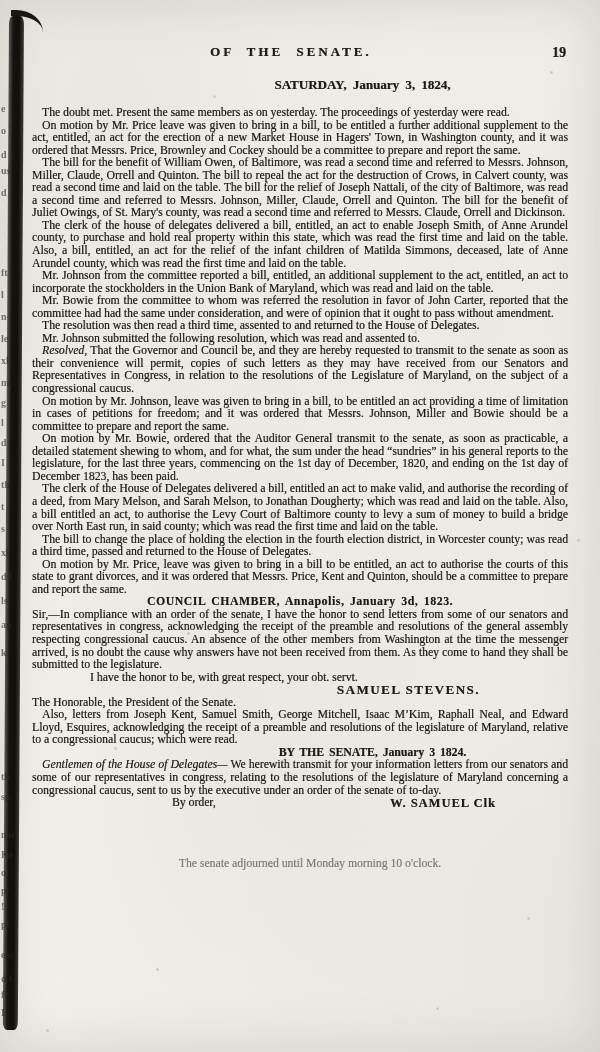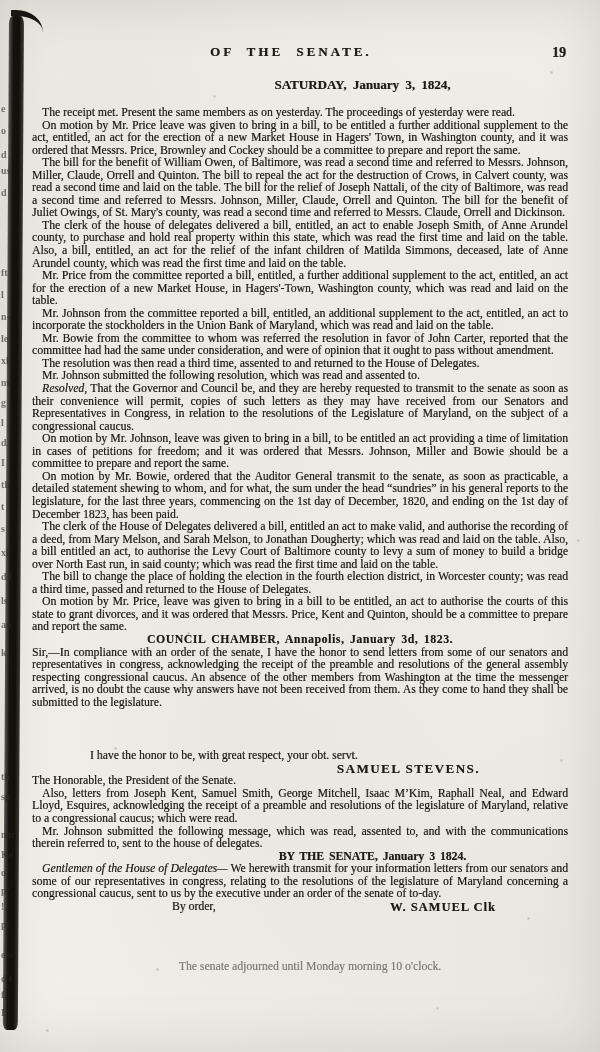--- a/index.html
+++ b/index.html
@@ -55,21 +55,21 @@
   }
   .body-text{
     font-size:11.7px;line-height:12.55px;
     text-shadow:.35px .35px .45px rgba(30,25,18,.5);
   }
   .para{text-align:justify;text-indent:10px;margin:0;}
   .para em{font-style:italic;}
   .para.noindent{text-indent:0;}
   .para.center{text-align:center;text-indent:0;font-weight:bold;letter-spacing:.6px;word-spacing:2px;}
   .para.center-right{text-align:center;text-indent:0;padding-left:145px;font-weight:bold;word-spacing:2px;}
-  .para.close{text-indent:0;text-align:left;padding-left:58px;margin-top:41px;}
+  .para.close{text-indent:0;text-align:left;padding-left:58px;}
   .para.signature{text-align:right;text-indent:0;padding-right:88px;font-size:13px;letter-spacing:1.5px;font-weight:bold;}
   .para.split{display:flex;justify-content:space-between;text-indent:0;padding-left:140px;padding-right:72px;}
   .para.split .split-right{font-weight:bold;letter-spacing:1px;font-size:12.5px;}
   .para.faded{opacity:.55;text-indent:0;text-align:center;padding-left:20px;filter:blur(.2px);margin-top:48px;}
   
   .speckles{position:absolute;top:0;left:0;width:1px;height:1px;background:transparent;
     box-shadow:
       88px 131px 0 .6px rgba(60,55,48,.30), 214px 96px 0 .5px rgba(60,55,48,.22),
       341px 150px 0 .6px rgba(60,55,48,.25), 489px 204px 0 .5px rgba(60,55,48,.28),
       132px 268px 0 .6px rgba(60,55,48,.22), 415px 332px 0 .5px rgba(60,55,48,.25),
@@ -133,42 +133,40 @@
 
   <div class="content">
     <div class="masthead">
       <span class="title">OF THE SENATE.</span>
       <span class="pagenum">19</span>
     </div>
 
     <div class="dateline">SATURDAY, January 3, 1824,</div>
 
     <div class="body-text" id="body-text">
-        <div class="para body">The receipt met.  Present the same members as on yesterday.  The proceedings of yesterday were read.</div>
+        <div class="para body">The doubt met.  Present the same members as on yesterday.  The proceedings of yesterday were read.</div>
         <div class="para body">On motion by Mr. Price leave was given to bring in a bill, to be entitled a further additional supplement to the act, entitled, an act for the erection of a new Market House in Hagers' Town, in Washington county, and it was ordered that Messrs. Price, Brownley and Cockey should be a committee to prepare and report the same.</div>
         <div class="para body">The bill for the benefit of William Owen, of Baltimore, was read a second time and referred to Messrs. Johnson, Miller, Claude, Orrell and Quinton.  The bill to repeal the act for the destruction of Crows, in Calvert county, was read a second time and laid on the table.  The bill for the relief of Joseph Nattali, of the city of Baltimore, was read a second time and referred to Messrs. Johnson, Miller, Claude, Orrell and Quinton.  The bill for the benefit of Juliet Owings, of St. Mary's county, was read a second time and referred to Messrs. Claude, Orrell and Dickinson.</div>
         <div class="para body">The clerk of the house of delegates delivered a bill, entitled, an act to enable Joseph Smith, of Anne Arundel county, to purchase and hold real property within this state, which was read the first time and laid on the table.  Also, a bill, entitled, an act for the relief of the infant children of Matilda Simmons, deceased, late of Anne Arundel county, which was read the first time and laid on the table.</div>
-        <div class="para body">Mr. Price from the committee reported a bill, entitled, a further additional supplement to the act, entitled, an act for the erection of a new Market House, in Hagers'-Town, Washington county, which was read and laid on the table.</div>
         <div class="para body">Mr. Johnson from the committee reported a bill, entitled, an additional supplement to the act, entitled, an act to incorporate the stockholders in the Union Bank of Maryland, which was read and laid on the table.</div>
         <div class="para body">Mr. Bowie from the committee to whom was referred the resolution in favor of John Carter, reported that the committee had had the same under consideration, and were of opinion that it ought to pass without amendment.</div>
         <div class="para body">The resolution was then read a third time, assented to and returned to the House of Delegates.</div>
         <div class="para body">Mr. Johnson submitted the following resolution, which was read and assented to.</div>
         <div class="para body"><em>Resolved,</em> That the Governor and Council be, and they are hereby requested to transmit to the senate as soon as their convenience will permit, copies of such letters as they may have received from our Senators and Representatives in Congress, in relation to the resolutions of the Legislature of Maryland, on the subject of a congressional caucus.</div>
         <div class="para body">On motion by Mr. Johnson, leave was given to bring in a bill, to be entitled an act providing a time of limitation in cases of petitions for freedom; and it was ordered that Messrs. Johnson, Miller and Bowie should be a committee to prepare and report the same.</div>
         <div class="para body">On motion by Mr. Bowie, ordered that the Auditor General transmit to the senate, as soon as practicable, a detailed statement shewing to whom, and for what, the sum under the head “sundries” in his general reports to the legislature, for the last three years, commencing on the 1st day of December, 1820, and ending on the 1st day of December 1823, has been paid.</div>
         <div class="para body">The clerk of the House of Delegates delivered a bill, entitled an act to make valid, and authorise the recording of a deed, from Mary Melson, and Sarah Melson, to Jonathan Dougherty; which was read and laid on the table.  Also, a bill entitled an act, to authorise the Levy Court of Baltimore county to levy a sum of money to build a bridge over North East run, in said county; which was read the first time and laid on the table.</div>
         <div class="para body">The bill to change the place of holding the election in the fourth election district, in Worcester county; was read a third time, passed and returned to the House of Delegates.</div>
         <div class="para body">On motion by Mr. Price, leave was given to bring in a bill to be entitled, an act to authorise the courts of this state to grant divorces, and it was ordered that Messrs. Price, Kent and Quinton, should be a committee to prepare and report the same.</div>
         <div class="para center">COUNCIL CHAMBER, Annapolis, January 3d, 1823.</div>
         <div class="para noindent">  Sir,—In compliance with an order of the senate, I have the honor to send letters from some of our senators and representatives in congress, acknowledging the receipt of the preamble and resolutions of the general assembly respecting congressional caucus.  An absence of the other members from Washington at the time the messenger arrived, is no doubt the cause why answers have not been received from them.  As they come to hand they shall be submitted to the legislature.</div>
         <div class="para close">I have the honor to be, with great respect, your obt. servt.</div>
         <div class="para signature">SAMUEL STEVENS.</div>
         <div class="para noindent">The Honorable, the President of the Senate.</div>
         <div class="para body">Also, letters from Joseph Kent, Samuel Smith, George Mitchell, Isaac M’Kim, Raphall Neal, and Edward Lloyd, Esquires, acknowledging the receipt of a preamble and resolutions of the legislature of Maryland, relative to a congressional caucus; which were read.</div>
-        <div class="para body">Mr. Johnson submitted the following message, which was read, assented to, and with the communications therein referred to, sent to the house of delegates.</div>
         <div class="para center-right">BY THE SENATE, January 3 1824.</div>
         <div class="para body"><em>Gentlemen of the House of Delegates—</em> We herewith transmit for your information letters from our senators and some of our representatives in congress, relating to the resolutions of the legislature of Maryland concerning a congressional caucus, sent to us by the executive under an order of the senate of to-day.</div>
         <div class="para split">
           <span class="split-left">By order,</span>
           <span class="split-right">W. SAMUEL Clk</span>
         </div>
         <div class="para faded">The senate adjourned until Monday morning 10 o'clock.</div>
       </div>
   </div>
 </div>

